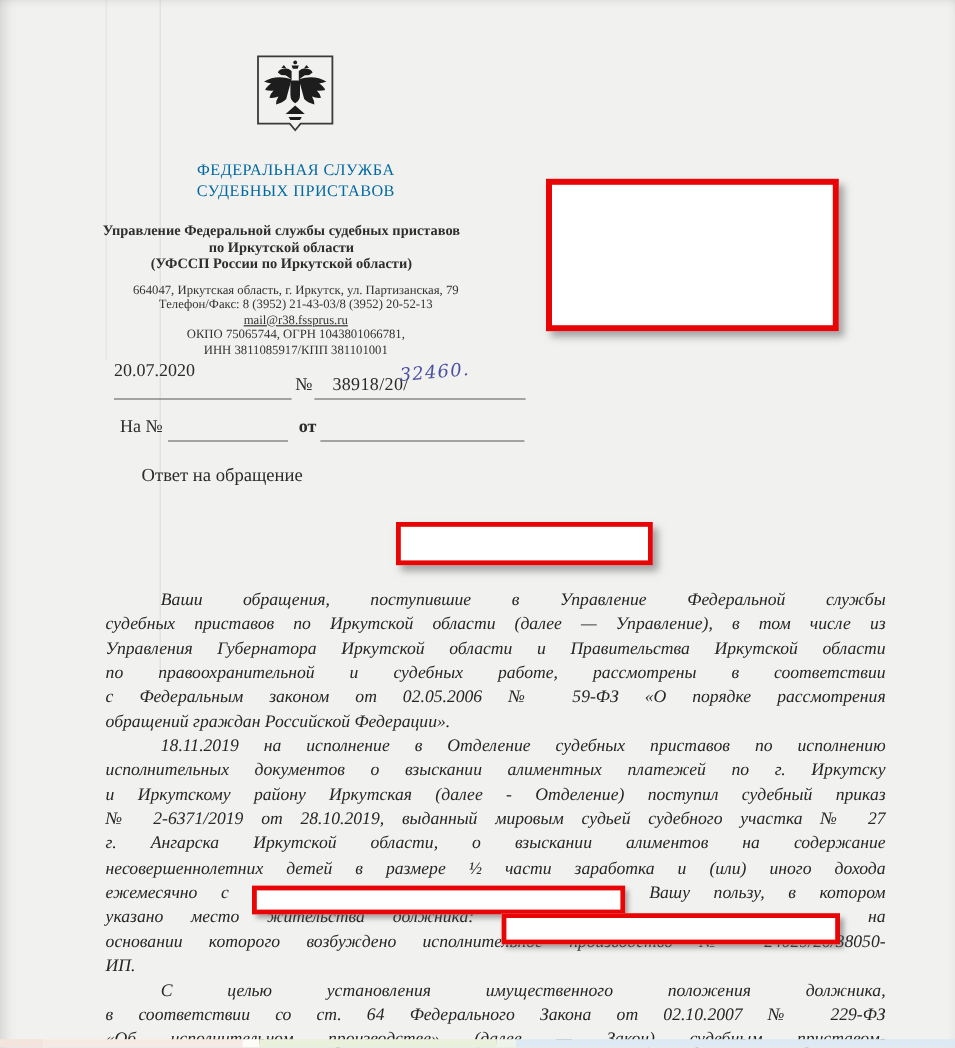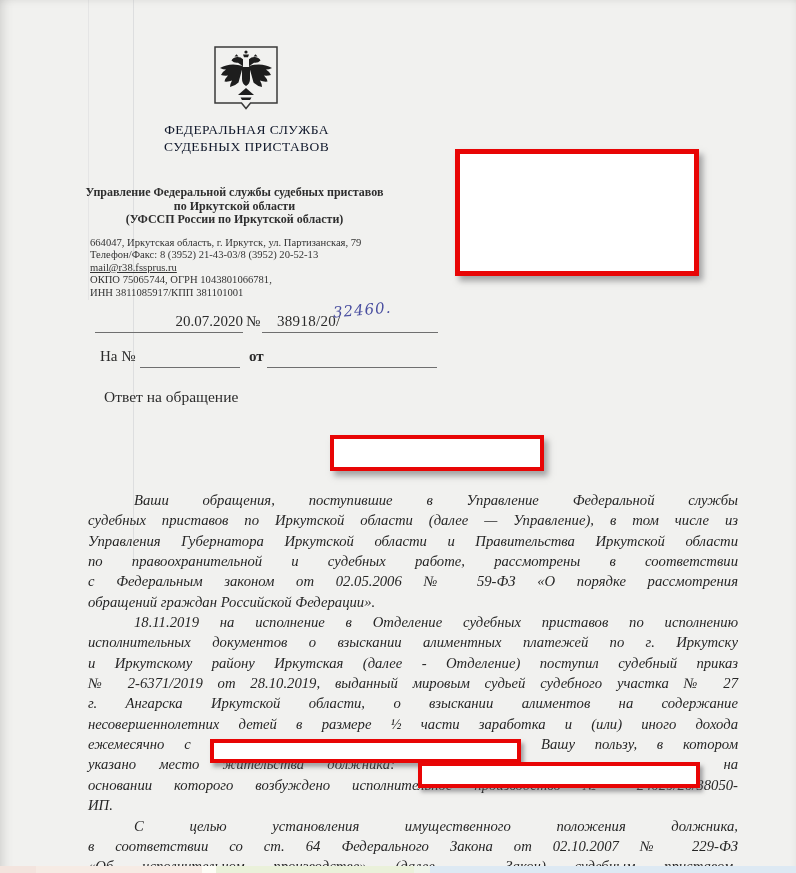--- a/index.html
+++ b/index.html
@@ -13,44 +13,44 @@
     background:var(--paper);overflow:hidden;
     font-family:"Liberation Serif","DejaVu Serif",serif;color:var(--ink);
     box-shadow:inset 10px 0 14px -10px rgba(0,0,0,.20), inset -6px 0 10px -8px rgba(0,0,0,.10), inset 0 8px 10px -8px rgba(0,0,0,.08);
   }
   .scanline{position:absolute;top:0;width:1px;background:rgba(175,178,185,.30);}
   .sl1{left:133px;height:560px;}
   .sl2{left:88px;height:300px;opacity:.6;}
 
   .emblem{position:absolute;left:212px;top:44px;width:68px;height:68px;}
 
-  .agency{position:absolute;left:90px;top:121px;width:313px;text-align:center;
-    font-size:13.5px;line-height:17px;letter-spacing:.4px;color:#0f172a;}
+  .agency{position:absolute;left:90px;top:133px;width:313px;text-align:center;
+    font-size:13.5px;line-height:17px;letter-spacing:.4px;color:#0369a1;}
   .office{position:absolute;left:78px;top:186px;width:313px;text-align:center;
     font-weight:bold;font-size:12px;line-height:13.5px;color:#2e2e2e;}
-  .contacts{position:absolute;left:90px;top:237px;width:313px;
+  .contacts{position:absolute;left:90px;top:237px;width:313px;text-align:center;
     font-size:10.6px;line-height:12.4px;color:#333;}
   .contacts .email{text-decoration:underline;}
 
   .refrow span{position:absolute;font-size:15px;}
-  .ref-date{left:95px;top:313px;width:148px;text-align:right;}
+  .ref-date{left:95px;top:301px;width:148px;text-align:left;}
   .ref-nosign{left:246px;top:313px;}
   .ref-number{left:277px;top:313px;letter-spacing:.3px;text-align:right;}
   .ref-hand{left:333px;top:301px;font-size:20px;font-style:italic;
     color:var(--handwriting);transform:rotate(-5deg);letter-spacing:1px;
     font-family:"DejaVu Serif",serif;}
   .ref-na{left:100px;top:348px;font-weight:normal;}
   .ref-ot{left:249px;top:348px;font-weight:bold;}
   .uline{position:absolute;height:1px;background:var(--underline);}
   .u1{left:95px;top:332px;width:148px;}
   .u2{left:262px;top:332px;width:176px;}
   .u3{left:140px;top:367px;width:100px;}
   .u4{left:267px;top:367px;width:170px;}
 
-  .subject{position:absolute;left:104px;top:388px;font-size:15.5px;}
+  .subject{position:absolute;left:118px;top:388px;font-size:15.5px;}
 
   .redaction{position:absolute;background:#fff;border:4px solid var(--redaction_border);
     box-shadow:4px 5px 6px rgba(85,85,90,.5);}
   .red-big{left:455px;top:149px;width:244px;height:127px;border-width:5px;}
   .red-mid{left:330px;top:435px;width:214px;height:36px;}
 
   #body-text{position:absolute;left:88px;top:490px;width:650px;
     font-size:14.7px;color:#262626;}
   #body-text .line{height:20.35px;line-height:20.35px;
     text-align:justify;text-align-last:justify;white-space:nowrap;overflow:visible;font-style:italic;}

